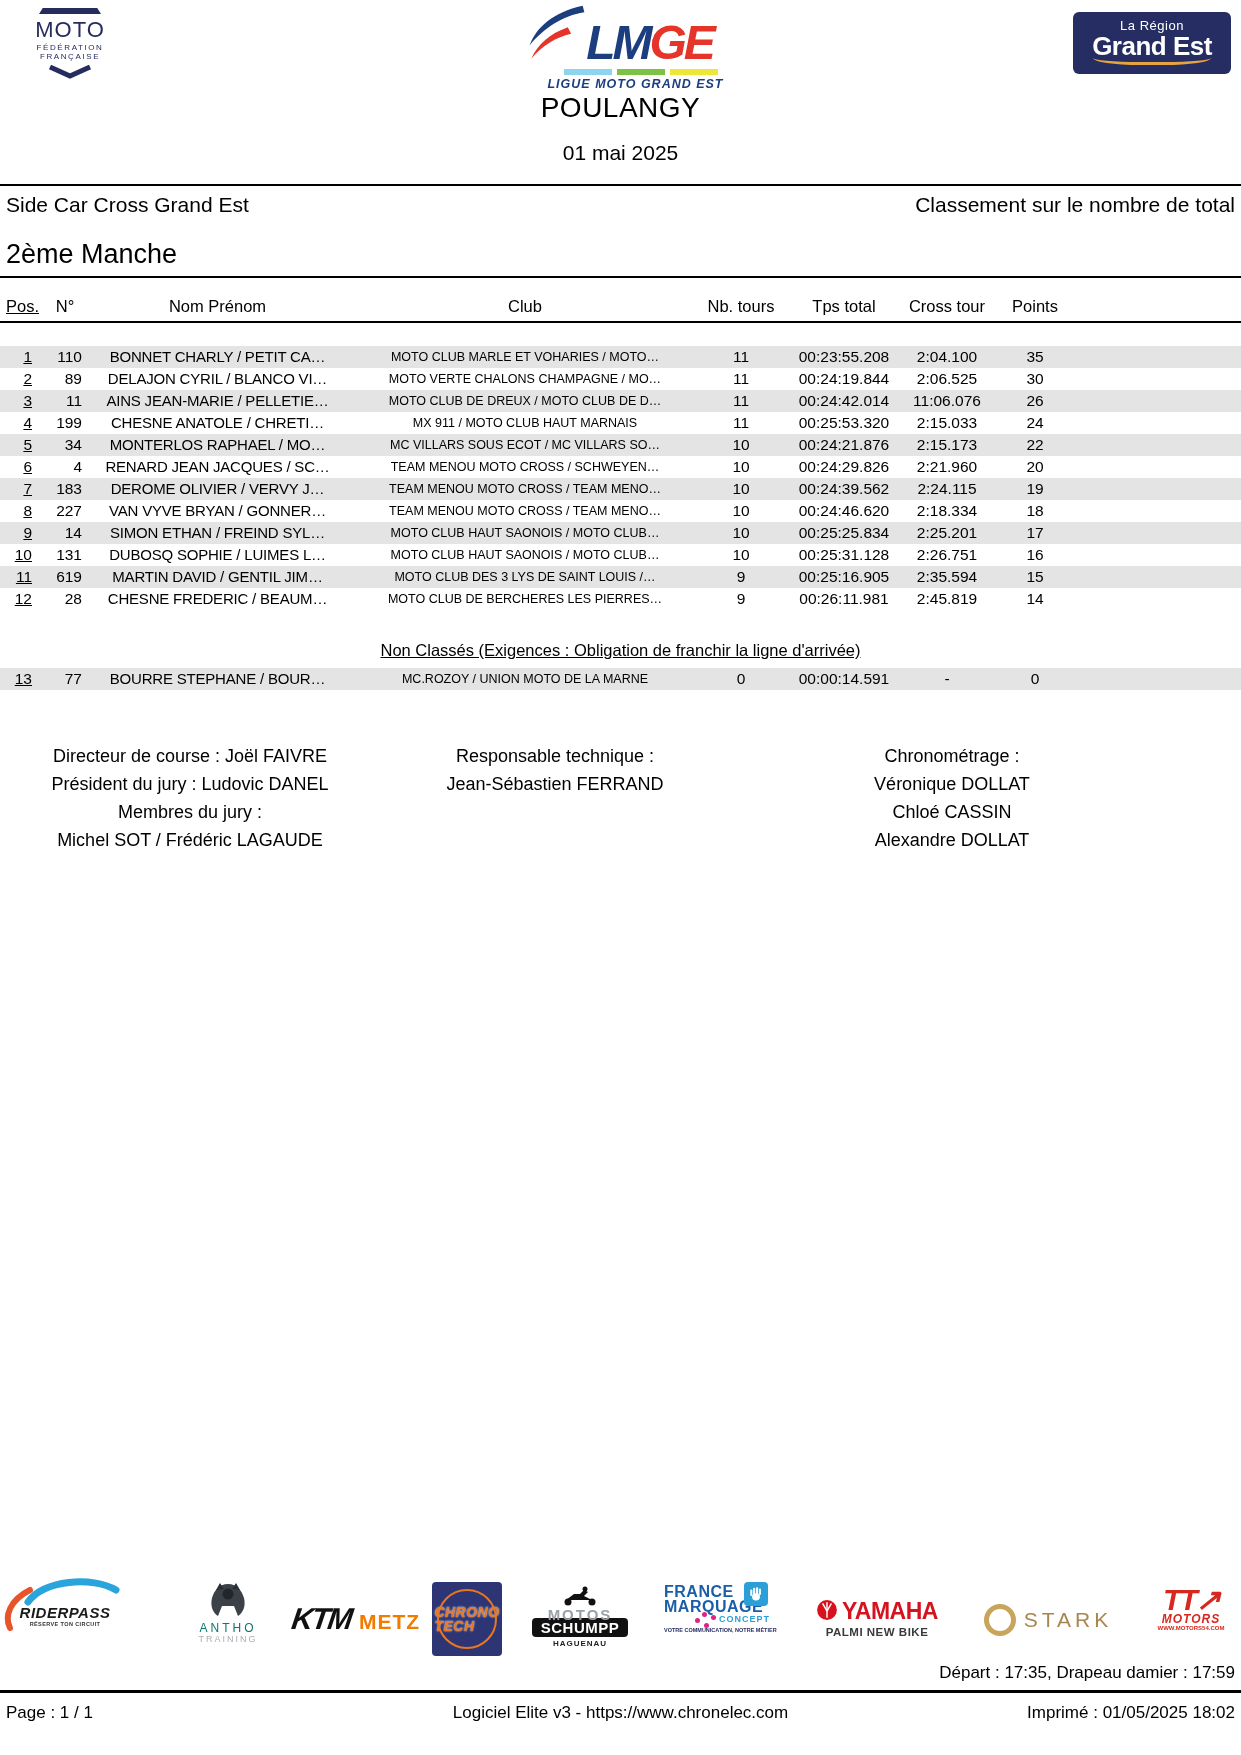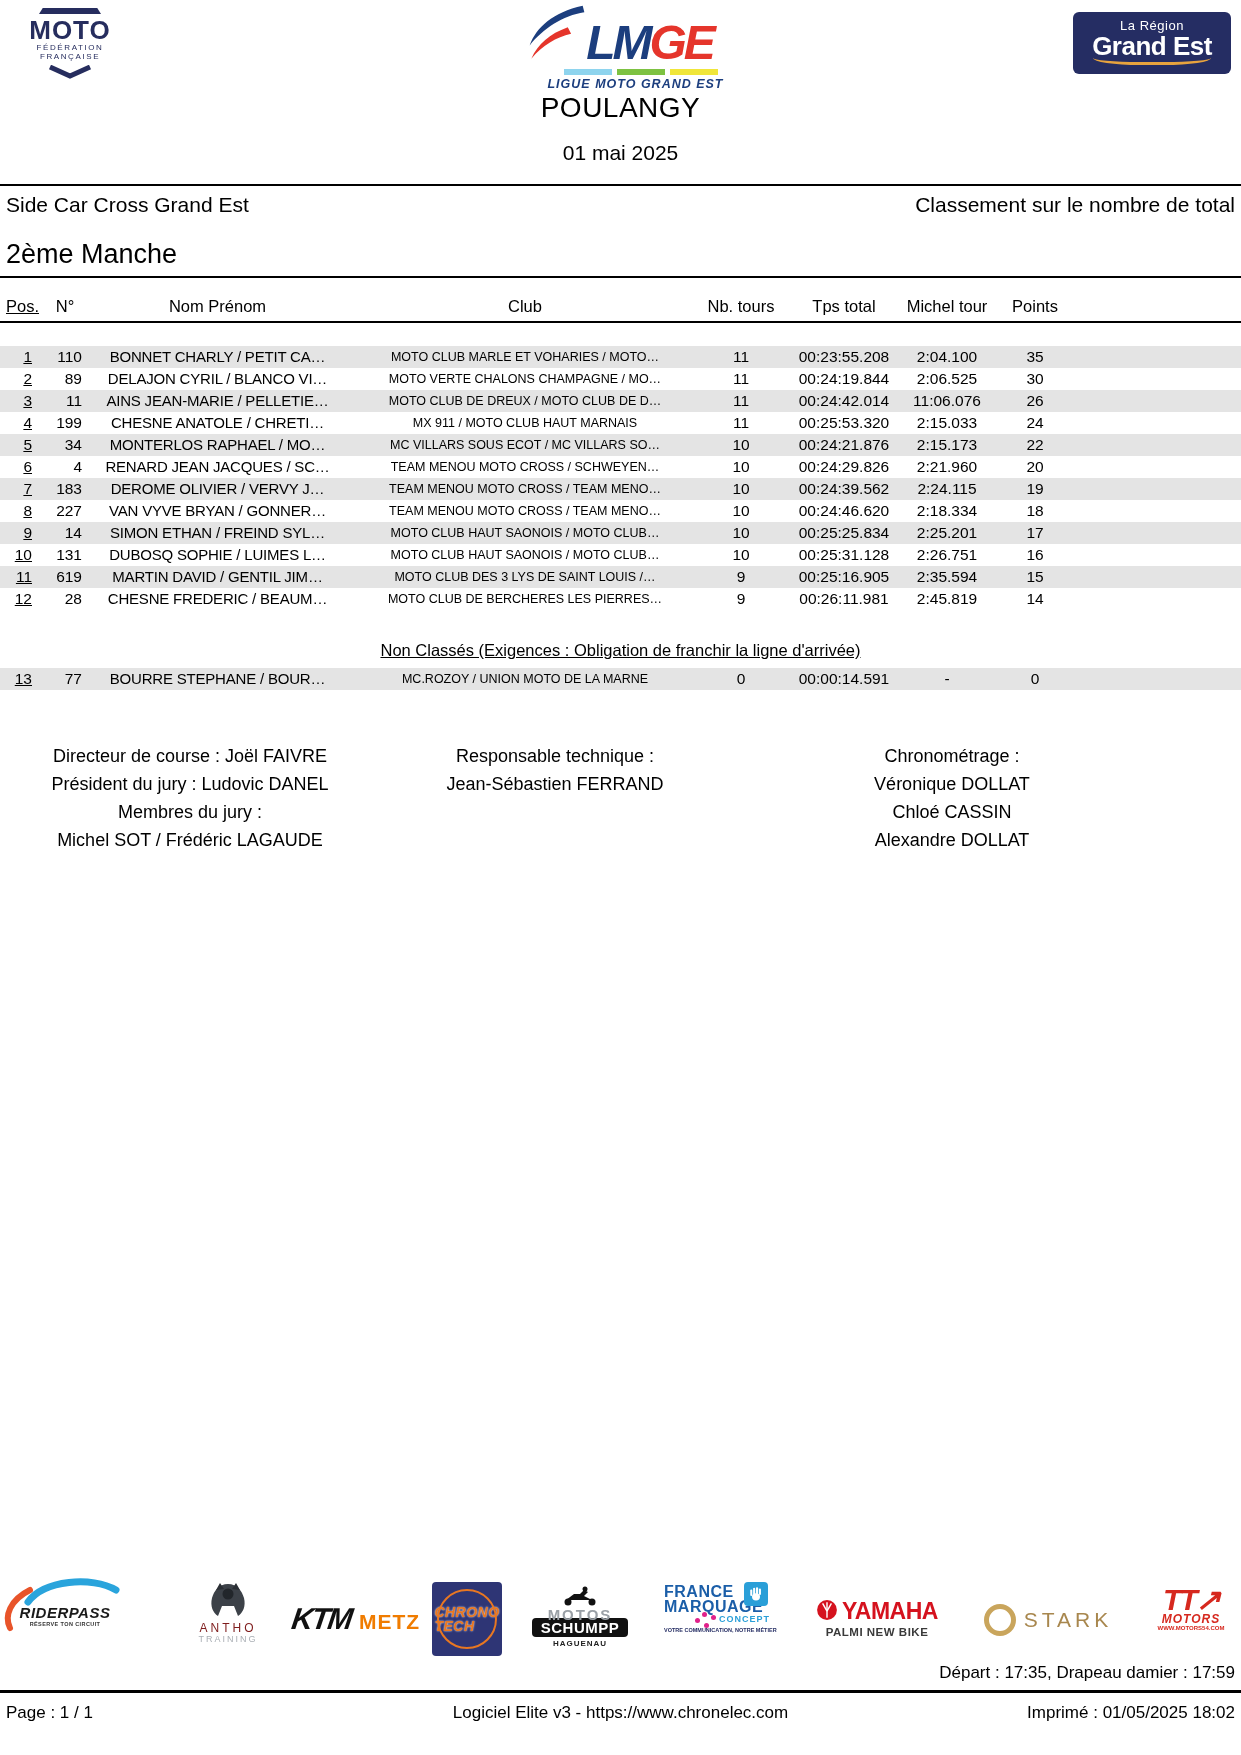--- a/index.html
+++ b/index.html
@@ -9,21 +9,21 @@
     background:#ffffff; color:#000;
     font-family:"Liberation Sans", sans-serif;
     overflow:hidden;
   }
   .abs { position:absolute; }
 
   
   .ffm-logo { left:14px; top:8px; width:112px; text-align:center; color:#262d5e; }
   .ffm-bar { width:62px; height:6px; margin:0 auto 3px; background:#262d5e;
              clip-path:polygon(6% 0,94% 0,100% 100%,0 100%); }
-  .ffm-moto { font-size:26px; font-weight:bold; letter-spacing:1px; line-height:26px; }
+  .ffm-moto { font-size:22px; font-weight:normal; letter-spacing:1px; line-height:26px; }
   .ffm-sub { font-size:8px; font-weight:normal; letter-spacing:1.6px; line-height:9px; }
   .ffm-chevron { margin-top:4px; }
 
   .lmge-logo { left:50%; top:4px; transform:translateX(-50%); width:270px; text-align:center; }
   .lmge-row { display:flex; align-items:flex-end; justify-content:center; }
   .lmge-text { font-style:italic; font-weight:bold; font-size:48px; line-height:46px; letter-spacing:-3px; }
   .lmge-lm { color:#1c3e7e; } .lmge-ge { color:#e5352b; }
   .lmge-stripes { display:flex; gap:5px; justify-content:center; margin:3px 0 2px 40px; }
   .lmge-stripes span { width:48px; height:6px; display:block; }
   .lmge-sub { font-style:italic; font-weight:bold; font-size:12.5px; color:#1c3e7e;
@@ -79,21 +79,21 @@
   
   .sponsors { top:1580px; left:0; width:100%; height:86px; }
   .sp { position:absolute; text-align:center; }
 
   .sp-riderpass { left:0; top:8px; width:130px; }
   .rp-name { font-size:15px; font-weight:bold; font-style:italic; letter-spacing:.5px; color:#1a1a1a; position:relative; z-index:2; }
   .rp-sub { font-size:5.5px; font-weight:bold; color:#333; letter-spacing:.4px; }
   .rp-arcs { position:absolute; left:0; top:-12px; z-index:1; }
 
   .sp-antho { left:188px; top:2px; width:80px; color:#6d7278; }
-  .antho-name { font-size:12px; letter-spacing:3px; color:#7f1d1d; line-height:12px; }
+  .antho-name { font-size:12px; letter-spacing:3px; color:#0f766e; line-height:12px; }
   .antho-sub { font-size:9px; letter-spacing:2px; color:#a9aeb4; }
 
   .sp-ktm { left:292px; top:22px; width:120px; white-space:nowrap; }
   .ktm-k { font-size:30px; font-weight:900; font-style:italic; color:#111; letter-spacing:-2px; transform:skewX(-8deg); display:inline-block; }
   .ktm-metz { font-size:21px; font-weight:900; color:#f07c00; margin-left:8px; letter-spacing:1px; }
 
   .sp-chronotech { left:432px; top:2px; width:70px; height:74px; background:#2e3575; border-radius:4px;
                    display:flex; align-items:center; justify-content:center; position:absolute; }
   .ct-ring { position:absolute; width:60px; height:60px; border:2px solid #e87722; border-radius:50%; }
   .ct-text { font-style:italic; font-weight:900; font-size:14px; line-height:14px; color:#e87722;
@@ -192,21 +192,21 @@
 
   <div class="abs rule rule-2"></div>
 
   <div class="abs thead">
     <div class="cell col-pos">Pos.</div>
     <div class="cell col-num">N°</div>
     <div class="cell col-name">Nom Prénom</div>
     <div class="cell col-club">Club</div>
     <div class="cell col-laps">Nb. tours</div>
     <div class="cell col-total">Tps total</div>
-    <div class="cell col-best">Michel tour</div>
+    <div class="cell col-best">Cross tour</div>
     <div class="cell col-points">Points</div>
   </div>
   <div class="abs rule rule-3"></div>
 
   <div class="abs rows" id="rows">
       <div class="trow gray">
         <div class="cell col-pos">1</div>
         <div class="cell col-num">110</div>
         <div class="cell col-name">BONNET CHARLY / PETIT CA…</div>
         <div class="cell col-club">MOTO CLUB MARLE ET VOHARIES / MOTO…</div>

